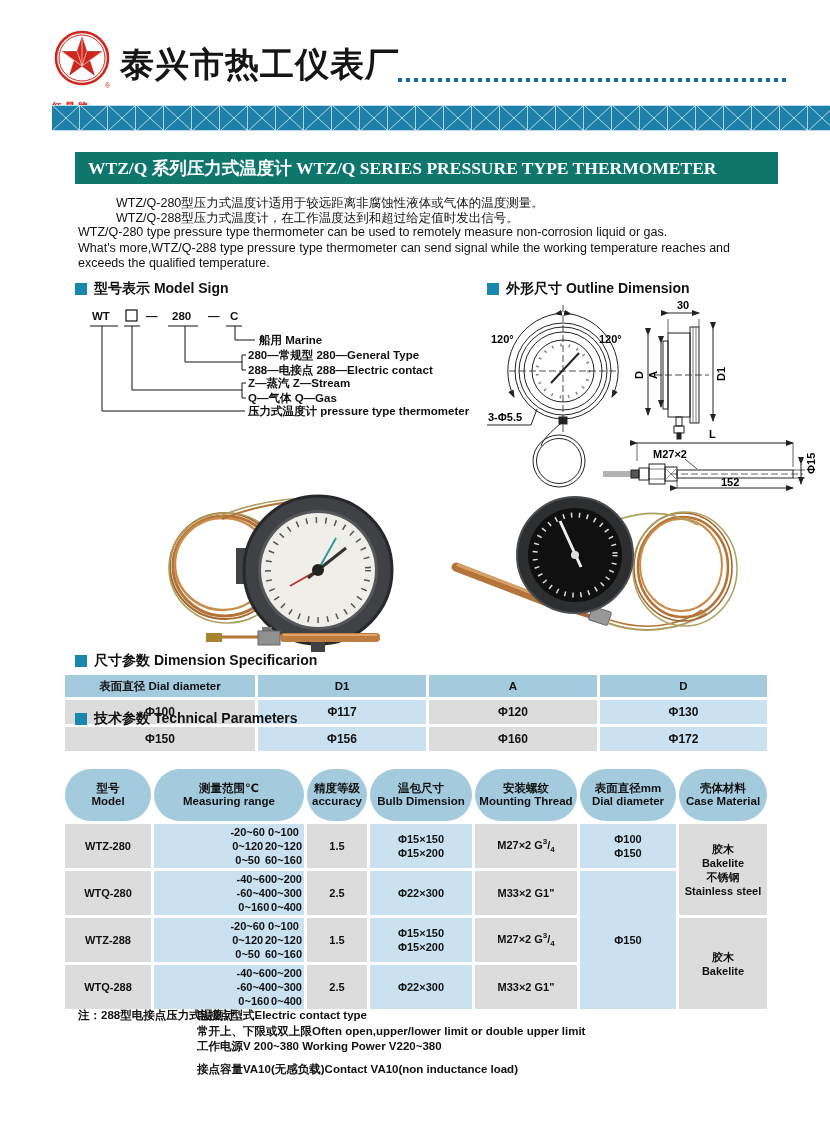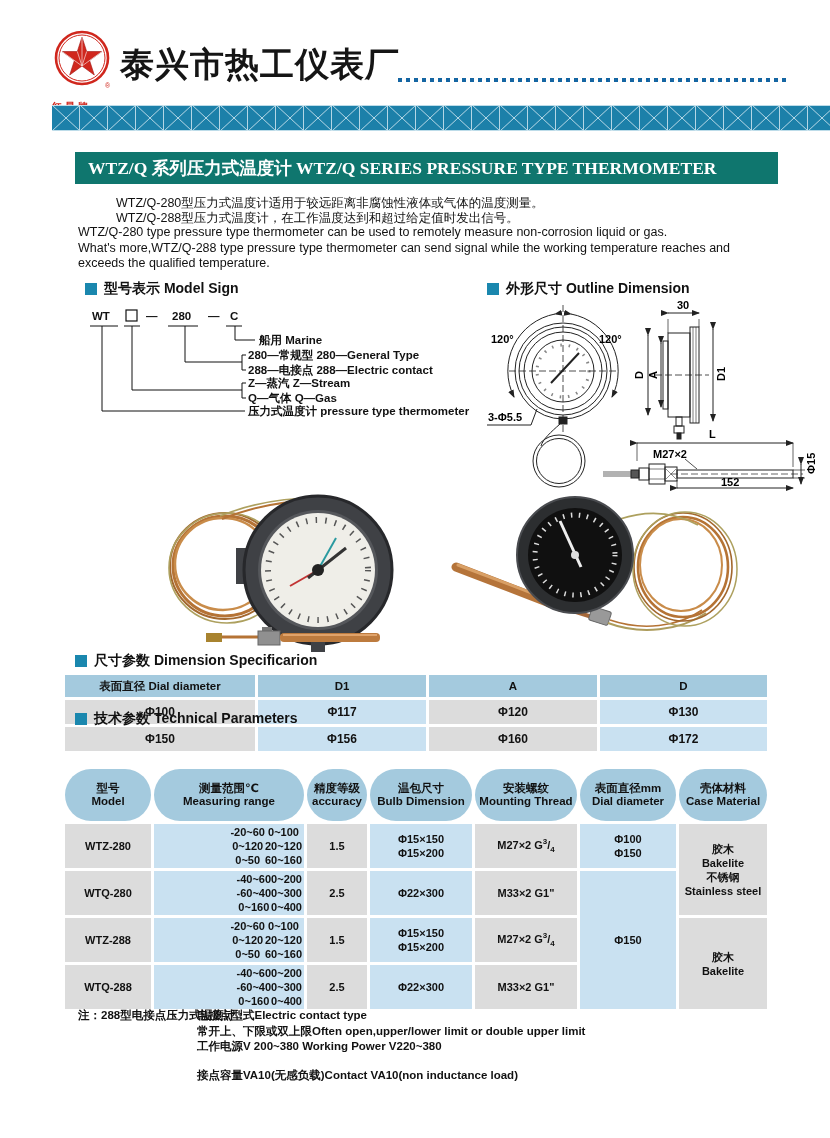--- a/index.html
+++ b/index.html
@@ -79,21 +79,21 @@
 
 <div class="abs titlebar" style="left:75px;top:152px;width:690px;">WTZ/Q 系列压力式温度计 WTZ/Q SERIES PRESSURE TYPE THERMOMETER</div>
 
 <div class="abs intro" style="left:78px;top:196px;">
   <div class="cn">WTZ/Q-280型压力式温度计适用于较远距离非腐蚀性液体或气体的温度测量。</div>
   <div class="cn">WTZ/Q-288型压力式温度计，在工作温度达到和超过给定值时发出信号。</div>
   <div class="en">WTZ/Q-280 type pressure type thermometer can be used to remotely measure non-corrosion liquid or gas.</div>
   <div class="en">What's more,WTZ/Q-288 type pressure type thermometer can send signal while the working temperature reaches and exceeds the qualified temperature.</div>
 </div>
 
-<div class="abs sechead" style="left:85px;top:280px;">
+<div class="abs sechead" style="left:75px;top:280px;">
   <span class="sq"></span>
   <span>型号表示 Model Sign</span>
 </div>
 <div class="abs sechead" style="left:487px;top:280px;">
   <span class="sq"></span>
   <span>外形尺寸 Outline Dimension</span>
 </div>
 
 <svg class="abs" style="left:82px;top:306px;" width="395" height="118" viewBox="0 0 395 118">
   <g font-size="11.5" font-weight="bold" fill="#111">
@@ -421,14 +421,14 @@
     <td class="cg">M33×2  G1"</td>
   </tr>
 </tbody>
   </table>
 
 <div class="abs notes" style="left:78px;top:1008px;">注：288型电接点压力式温度计：</div>
 <div class="abs notes" style="left:197px;top:1008px;width:560px;">
   <div>电接点型式Electric contact type</div>
   <div>常开上、下限或双上限Often open,upper/lower limit or double upper limit</div>
   <div>工作电源V 200~380 Working Power V220~380</div>
-  <div style="margin-top:13px">接点容量VA10(无感负载)Contact VA10(non inductance load)</div>
+  <div style="margin-top:7px">接点容量VA10(无感负载)Contact VA10(non inductance load)</div>
 </div>
 
 </body></html>

